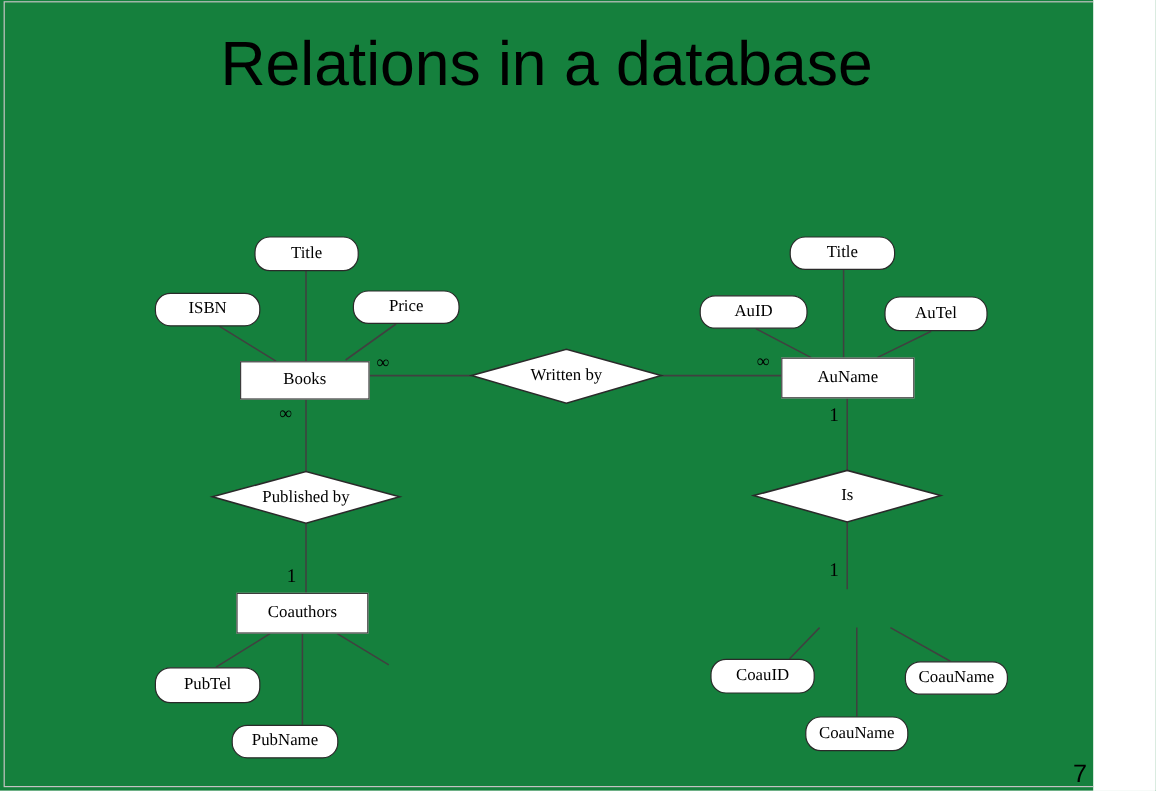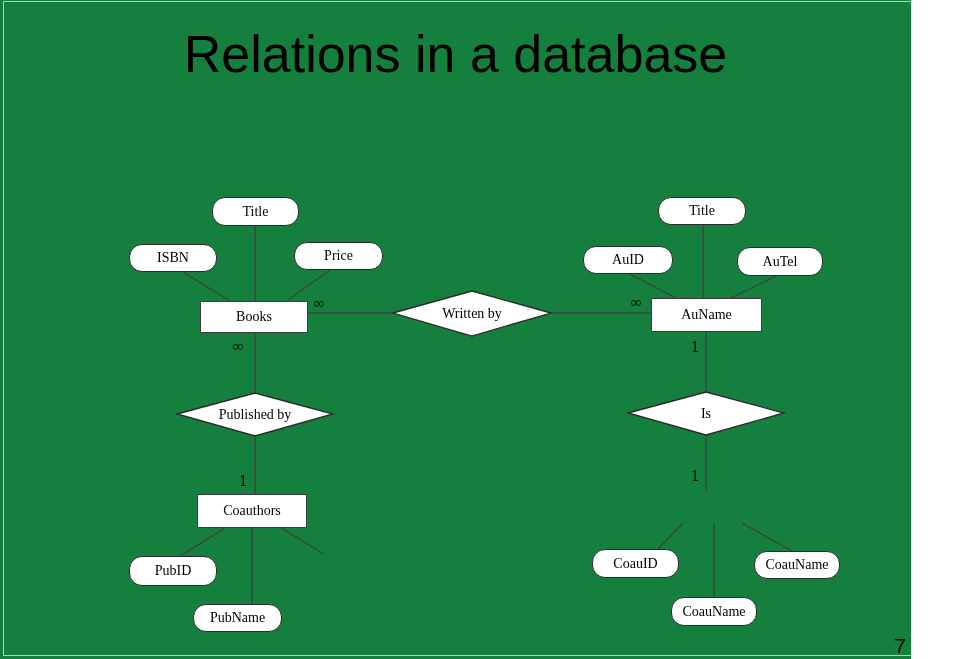--- a/index.html
+++ b/index.html
@@ -78,21 +78,21 @@
   <div class="node entity" style="left:200px;top:301px;width:108px;height:32px">Books</div>
   <div class="node entity" style="left:651px;top:298px;width:111px;height:34px">AuName</div>
   <div class="node entity" style="left:197px;top:494px;width:110px;height:34px">Coauthors</div>
 
   <div class="node attr" style="left:212px;top:197px;width:87px;height:29px">Title</div>
   <div class="node attr" style="left:129px;top:244px;width:88px;height:28px">ISBN</div>
   <div class="node attr" style="left:294px;top:242px;width:89px;height:28px">Price</div>
   <div class="node attr" style="left:658px;top:197px;width:88px;height:28px">Title</div>
   <div class="node attr" style="left:583px;top:246px;width:90px;height:28px">AuID</div>
   <div class="node attr" style="left:737px;top:247px;width:86px;height:29px">AuTel</div>
-  <div class="node attr" style="left:129px;top:556px;width:88px;height:30px">PubID</div>
+  <div class="node attr" style="left:129px;top:556px;width:88px;height:30px">PubTel</div>
   <div class="node attr" style="left:193px;top:604px;width:89px;height:28px">PubName</div>
   <div class="node attr" style="left:592px;top:549px;width:87px;height:29px">CoauID</div>
   <div class="node attr" style="left:754px;top:551px;width:86px;height:28px">CoauName</div>
   <div class="node attr" style="left:671px;top:597px;width:86px;height:29px">CoauName</div>
 
   <div class="rel-label" style="left:472px;top:314px">Written by</div>
   <div class="rel-label" style="left:255px;top:415px">Published by</div>
   <div class="rel-label" style="left:706px;top:414px">Is</div>
 
   <div class="card inf" style="left:319px;top:303px">∞</div>

